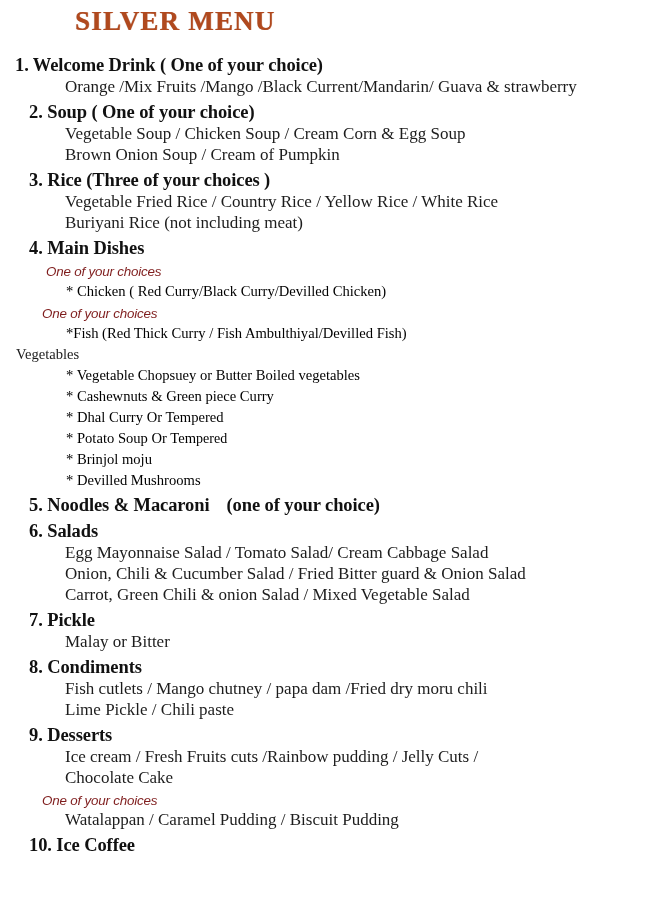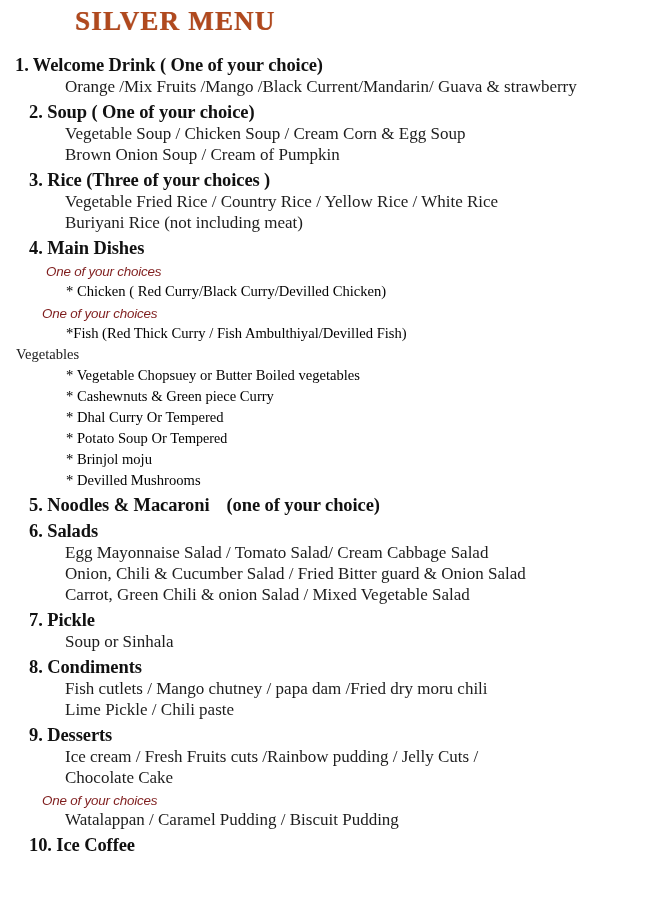--- a/index.html
+++ b/index.html
@@ -164,21 +164,21 @@
         <span class="gap-wide"></span>
         <span>(one of your choice)</span>
       </div>
 
     <div class="line heading">6. Salads</div>
     <div class="line detail">Egg Mayonnaise Salad / Tomato Salad/ Cream Cabbage Salad</div>
     <div class="line detail">Onion, Chili &amp; Cucumber Salad / Fried Bitter guard &amp; Onion Salad</div>
     <div class="line detail">Carrot, Green Chili &amp; onion Salad / Mixed Vegetable Salad</div>
 
     <div class="line heading">7. Pickle</div>
-    <div class="line detail">Soup or Sinhala</div>
+    <div class="line detail">Malay or Bitter</div>
 
     <div class="line heading">8. Condiments</div>
     <div class="line detail">Fish cutlets / Mango chutney / papa dam /Fried dry moru chili</div>
     <div class="line detail">Lime Pickle / Chili paste</div>
 
     <div class="line heading">9. Desserts</div>
     <div class="line detail">Ice cream / Fresh Fruits cuts /Rainbow pudding / Jelly Cuts /</div>
     <div class="line detail">Chocolate Cake</div>
     <div class="line note tight">One of your choices</div>
     <div class="line detail">Watalappan / Caramel Pudding / Biscuit Pudding</div>

